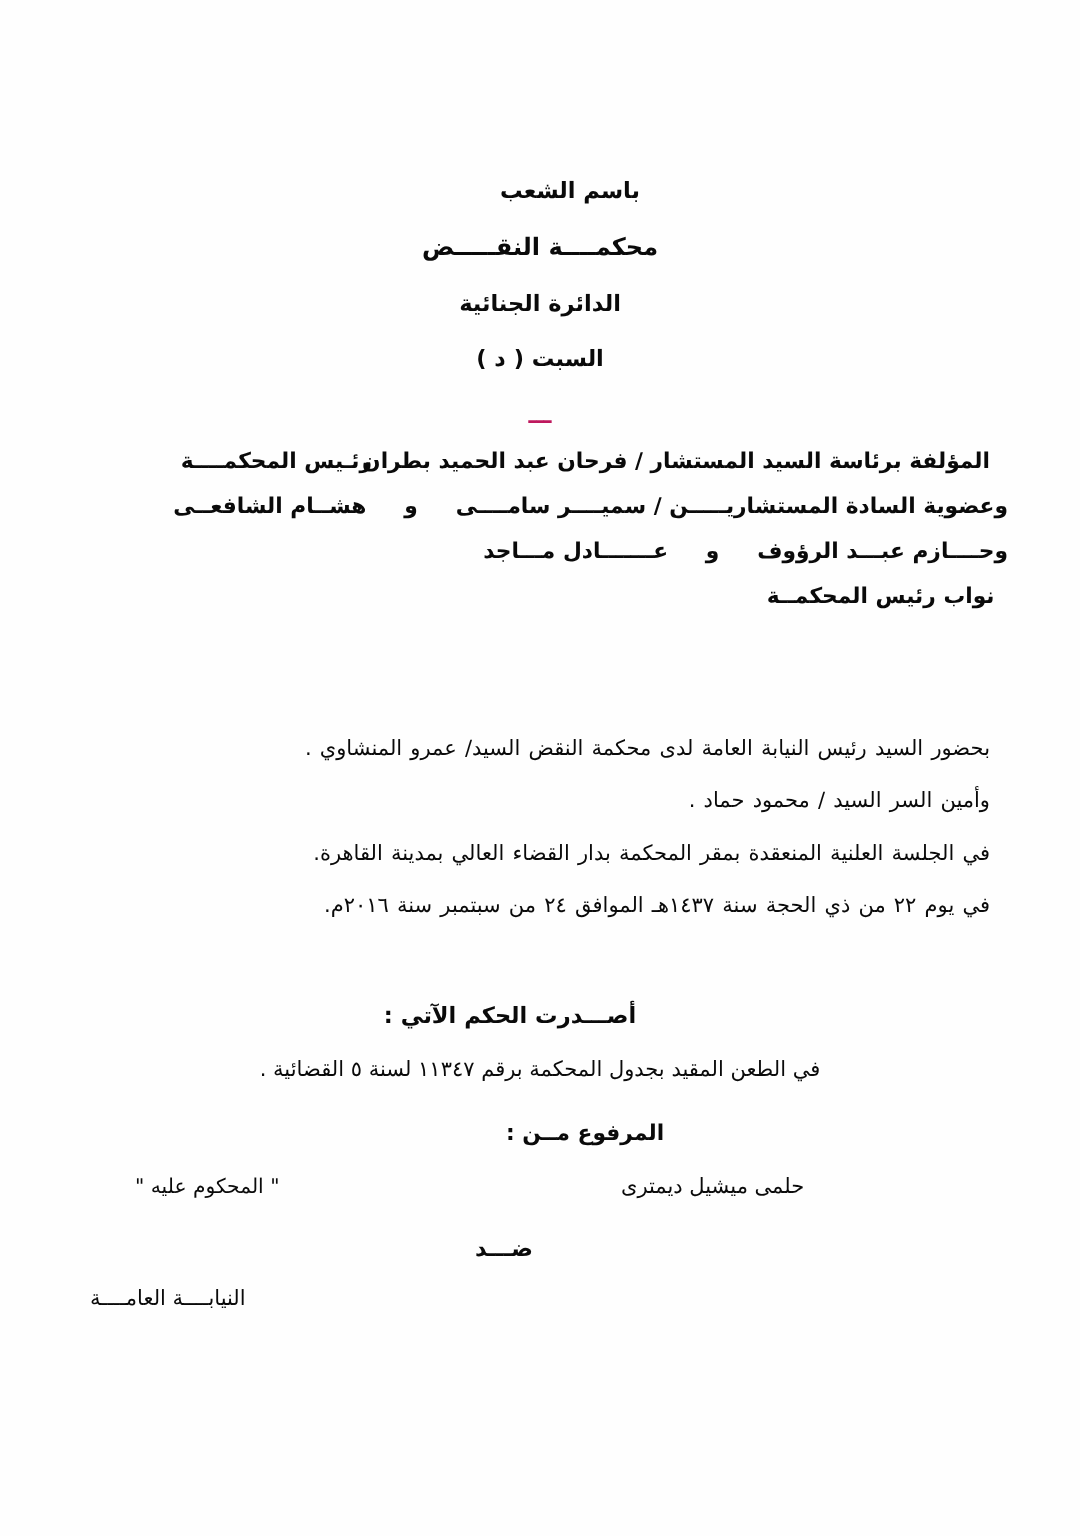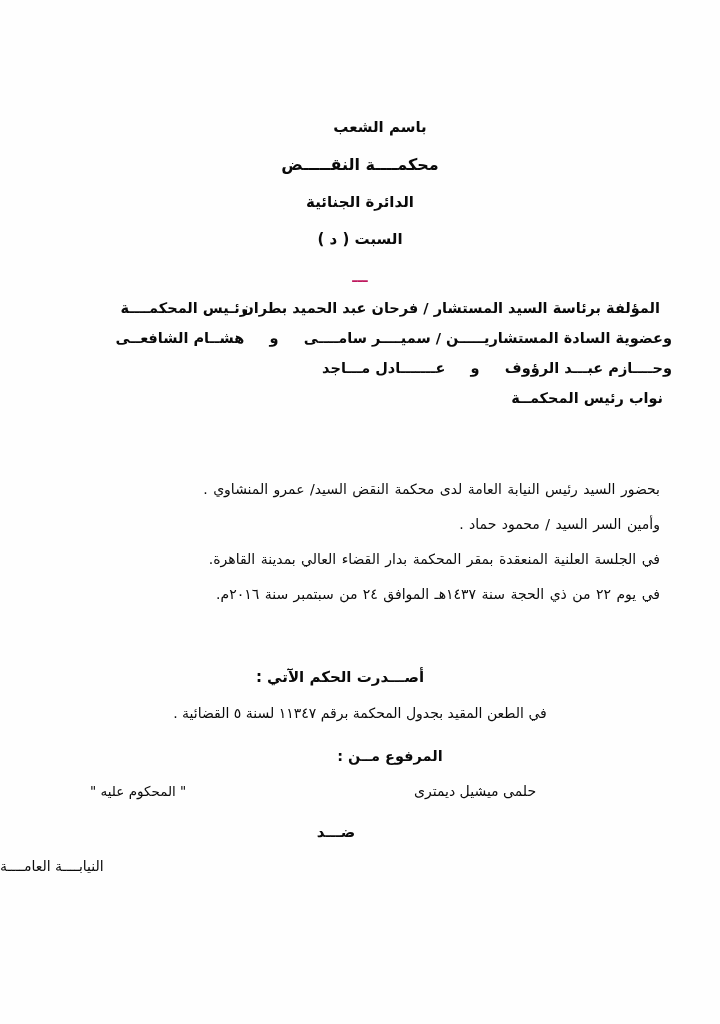--- a/index.html
+++ b/index.html
@@ -104,21 +104,21 @@
   .prow-3 { padding-right: 48px; }
   .prow-3 .members { width: 430px; text-align: right; }
   .prow-3 .role    { width: 180px; text-align: right; padding-right: 6px; }
 
   .prow-4 { padding-right: 57px; }
   .prow-4 .members { width: 430px; text-align: right; }
 
   
   .body-block {
     position: absolute;
-    top: 482px;
+    top: 492px;
     left: 0;
     width: 720px;
   }
   .body-line {
     direction: rtl;
     text-align: right;
     font-size: 14px;
     line-height: 1.0;
     padding-right: 60px;
     padding-left: 140px;
@@ -203,21 +203,21 @@
     top: 823px;
     left: 0;
     width: 660px;
     text-align: center;
     font-weight: bold;
     font-size: 15px;
     direction: rtl;
   }
   .versus span { padding-left: 12px; }
 
-  .party-row-2 { top: 858px; justify-content: flex-end; }
+  .party-row-2 { top: 858px; }
   .party-row-2 .party-name {
     width: 660px;
     text-align: left;
     padding-left: 0;
     font-size: 14px;
   }
 </style>
 </head>
 <body>
 

